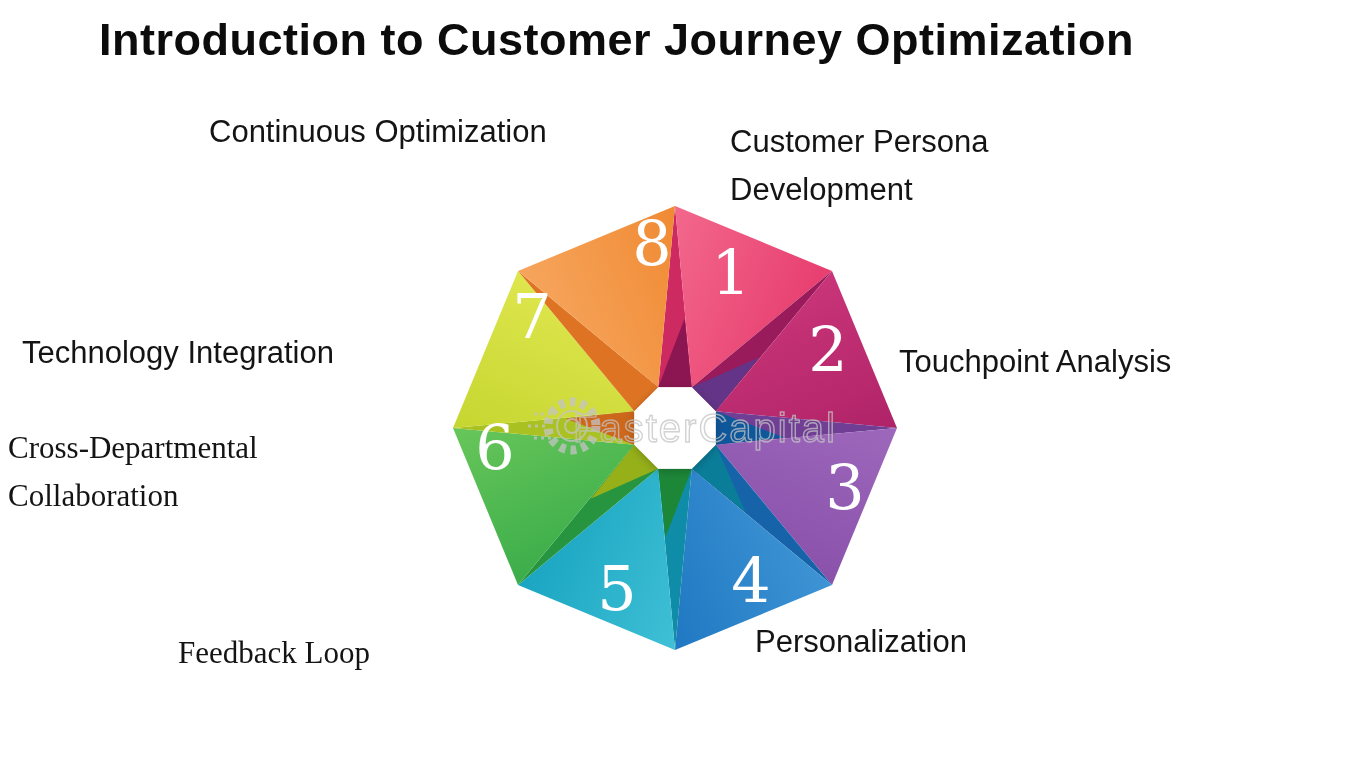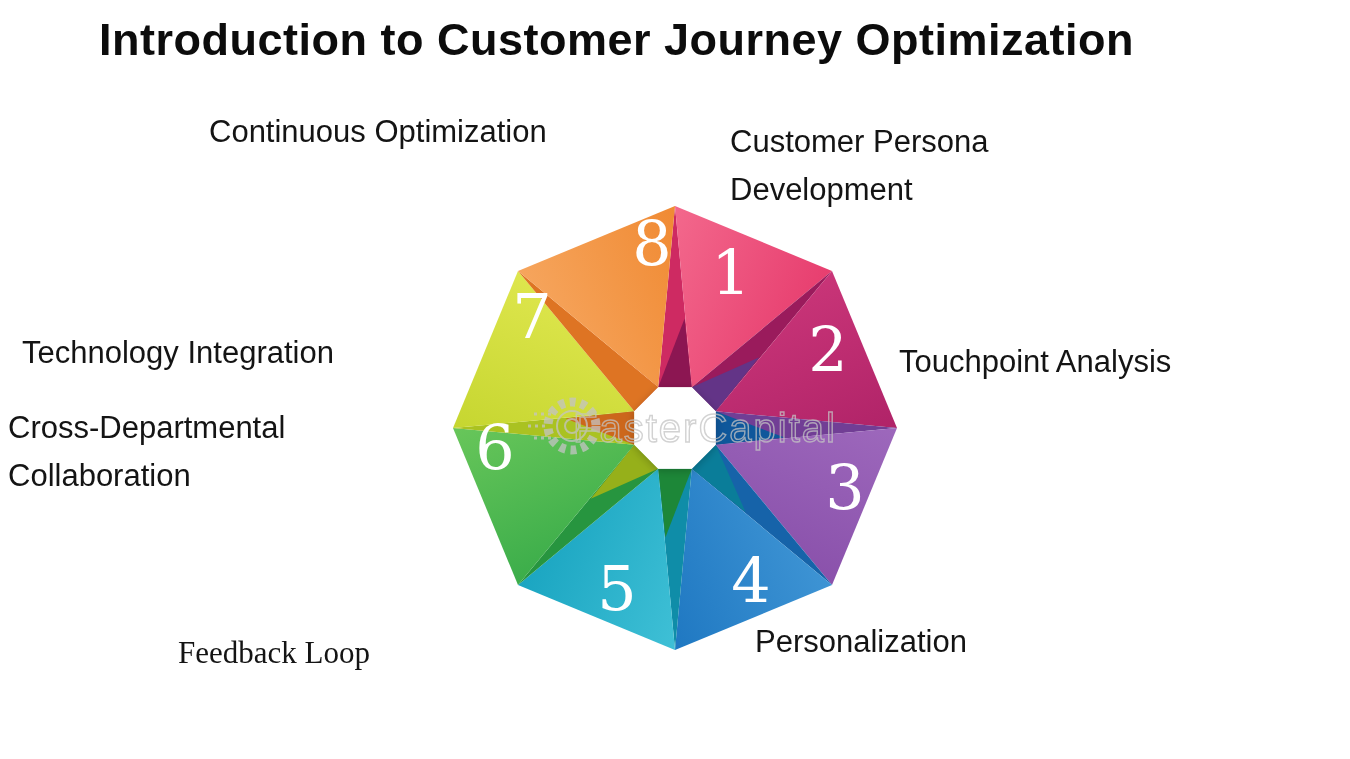--- a/index.html
+++ b/index.html
@@ -119,18 +119,18 @@
         <text x="532" y="338" text-anchor="middle" font-size="62" font-family="&quot;DejaVu Serif&quot;, serif" fill="#ffffff">7</text>
         <text x="652" y="265" text-anchor="middle" font-size="62" font-family="&quot;DejaVu Serif&quot;, serif" fill="#ffffff">8</text>
       </g>
     </svg>
 
   <div class="seg-label" style="left: 730px; top: 118px;">Customer Persona
 Development</div>
   <div class="seg-label" style="left: 899px; top: 326px; margin-top: 12px;">Touchpoint Analysis</div>
   <div class="seg-label" style="left: 755px; top: 618px;">Personalization</div>
   <div class="seg-label" style="left: 178px; top: 629px; font-family: Liberation Serif, serif;">Feedback Loop</div>
-  <div class="seg-label" style="left: 8px; top: 404px;">Cross-Departmental
+  <div class="seg-label" style="left: 8px; top: 424px; font-family: Liberation Serif, serif;">Cross-Departmental
 Collaboration</div>
   <div class="seg-label" style="left: 22px; top: 297px; margin-top: 32px;">Technology Integration</div>
   <div class="seg-label" style="left: 209px; top: 108px;">Continuous Optimization</div>
 
 </div>
 
 </body></html>

